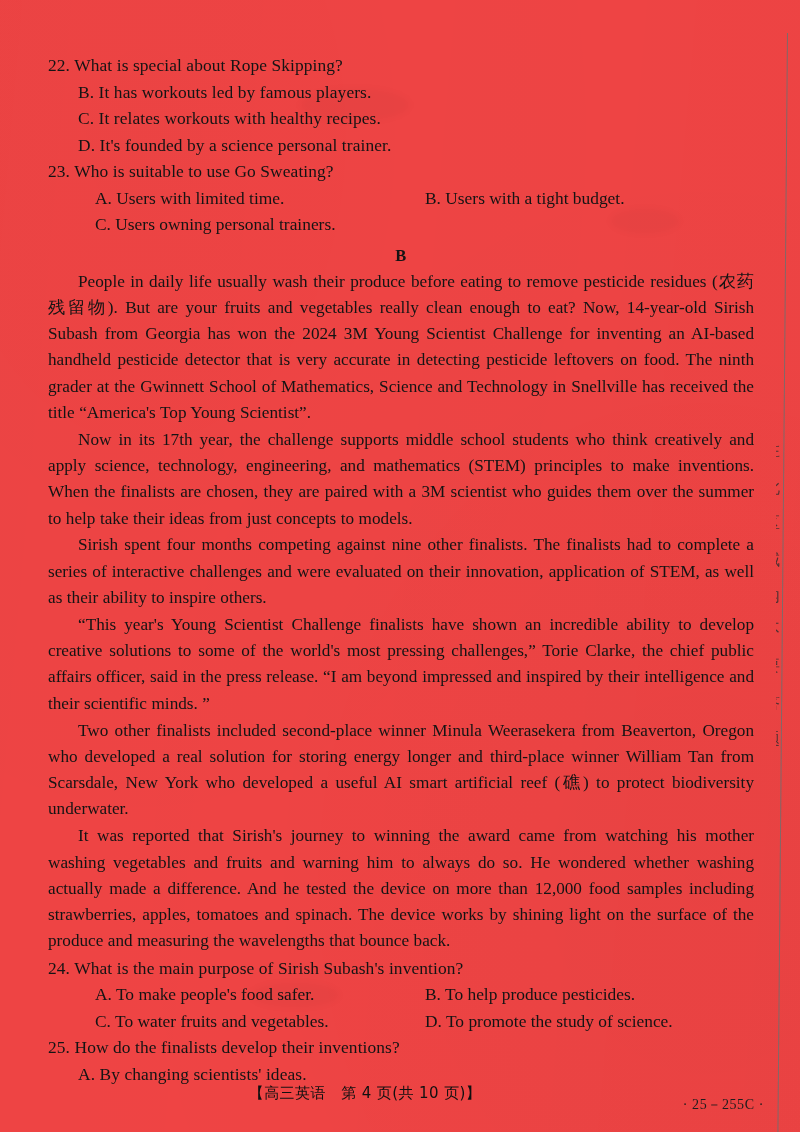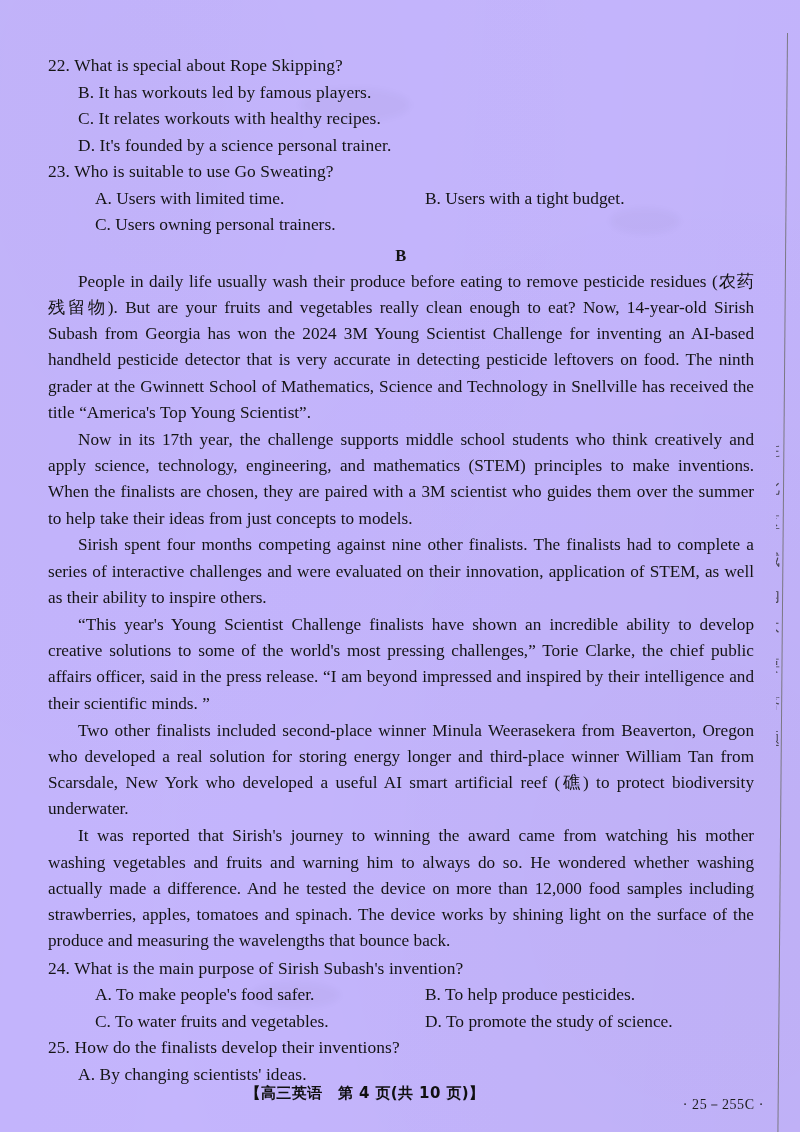--- a/index.html
+++ b/index.html
@@ -4,21 +4,21 @@
 <style>
   html, body {
     margin: 0;
     padding: 0;
     background: #ffffff;
   }
   .page {
     position: relative;
     width: 800px;
     height: 1132px;
-    background: #c4b5fd;
+    background: #ef4444;
     overflow: hidden;
     font-family: "Liberation Serif", "DejaVu Serif", serif;
     color: #141414;
   }
   
   .paper-tint {
     position: absolute;
     inset: 0;
     background:
       radial-gradient(ellipse at 18% 12%, rgba(0,0,0,0.012), rgba(0,0,0,0) 58%),
@@ -121,21 +121,21 @@
     bottom: 22px;
     height: 26px;
   }
   .footer-center {
     position: absolute;
     left: 0;
     right: 0;
     text-align: center;
     font-family: "DejaVu Sans", "Liberation Sans", sans-serif;
     font-size: 15px;
-    font-weight: 700;
+    font-weight: 400;
     color: #101010;
     letter-spacing: 0.4px;
     padding-right: 70px;
   }
   .footer-code {
     position: absolute;
     right: 36px;
     top: 12px;
     font-family: "Liberation Serif", serif;
     font-size: 14px;

